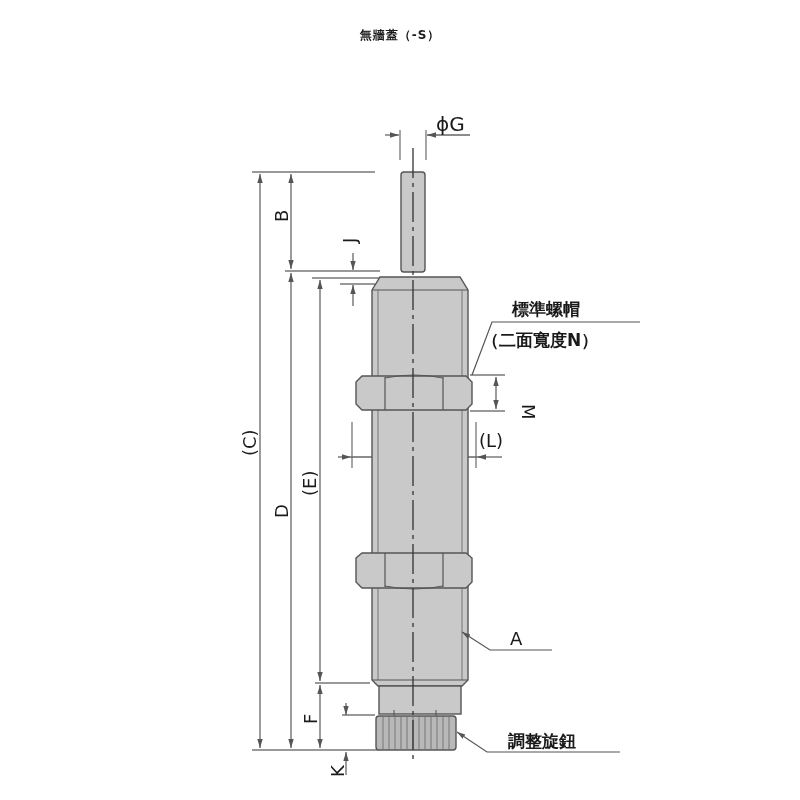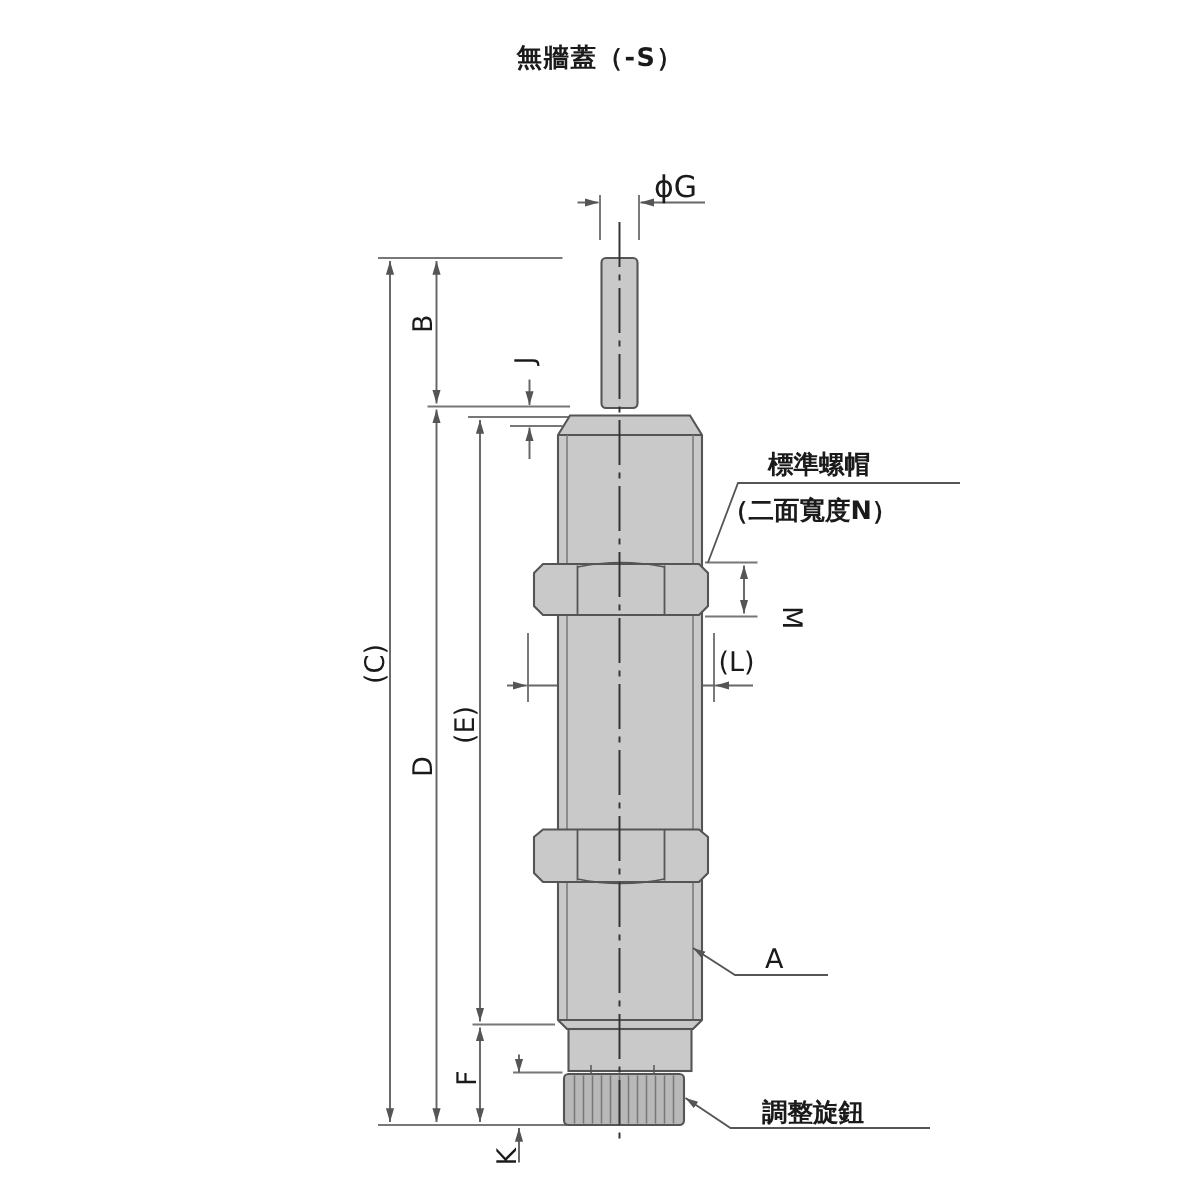--- a/index.html
+++ b/index.html
@@ -1,19 +1,19 @@
 <!DOCTYPE html>
 <html><head>
   <meta charset="utf-8">
   <style>
     html, body { margin: 0; padding: 0; background: #ffffff; }
     body { width: 800px; height: 800px; position: relative; overflow: hidden;
            font-family: "DejaVu Sans", "Liberation Sans", sans-serif; color: #222; }
     .title { position: absolute; left: 0; top: 27px; width: 800px; text-align: center;
-             font-size: 17px; font-weight: bold; letter-spacing: 1px; color: #1a1a1a; }
+             font-size: 12px; font-weight: bold; letter-spacing: 1px; color: #1a1a1a; }
     svg { position: absolute; left: 0; top: 0; }
     .lbl { font-family: "DejaVu Sans", "Liberation Sans", sans-serif; fill: #1a1a1a; }
   </style>
 </head>
 <body>
 
 <div class="title">無牆蓋（-S）</div>
 
 <svg width="800" height="800" viewBox="0 0 800 800">
   <defs>

